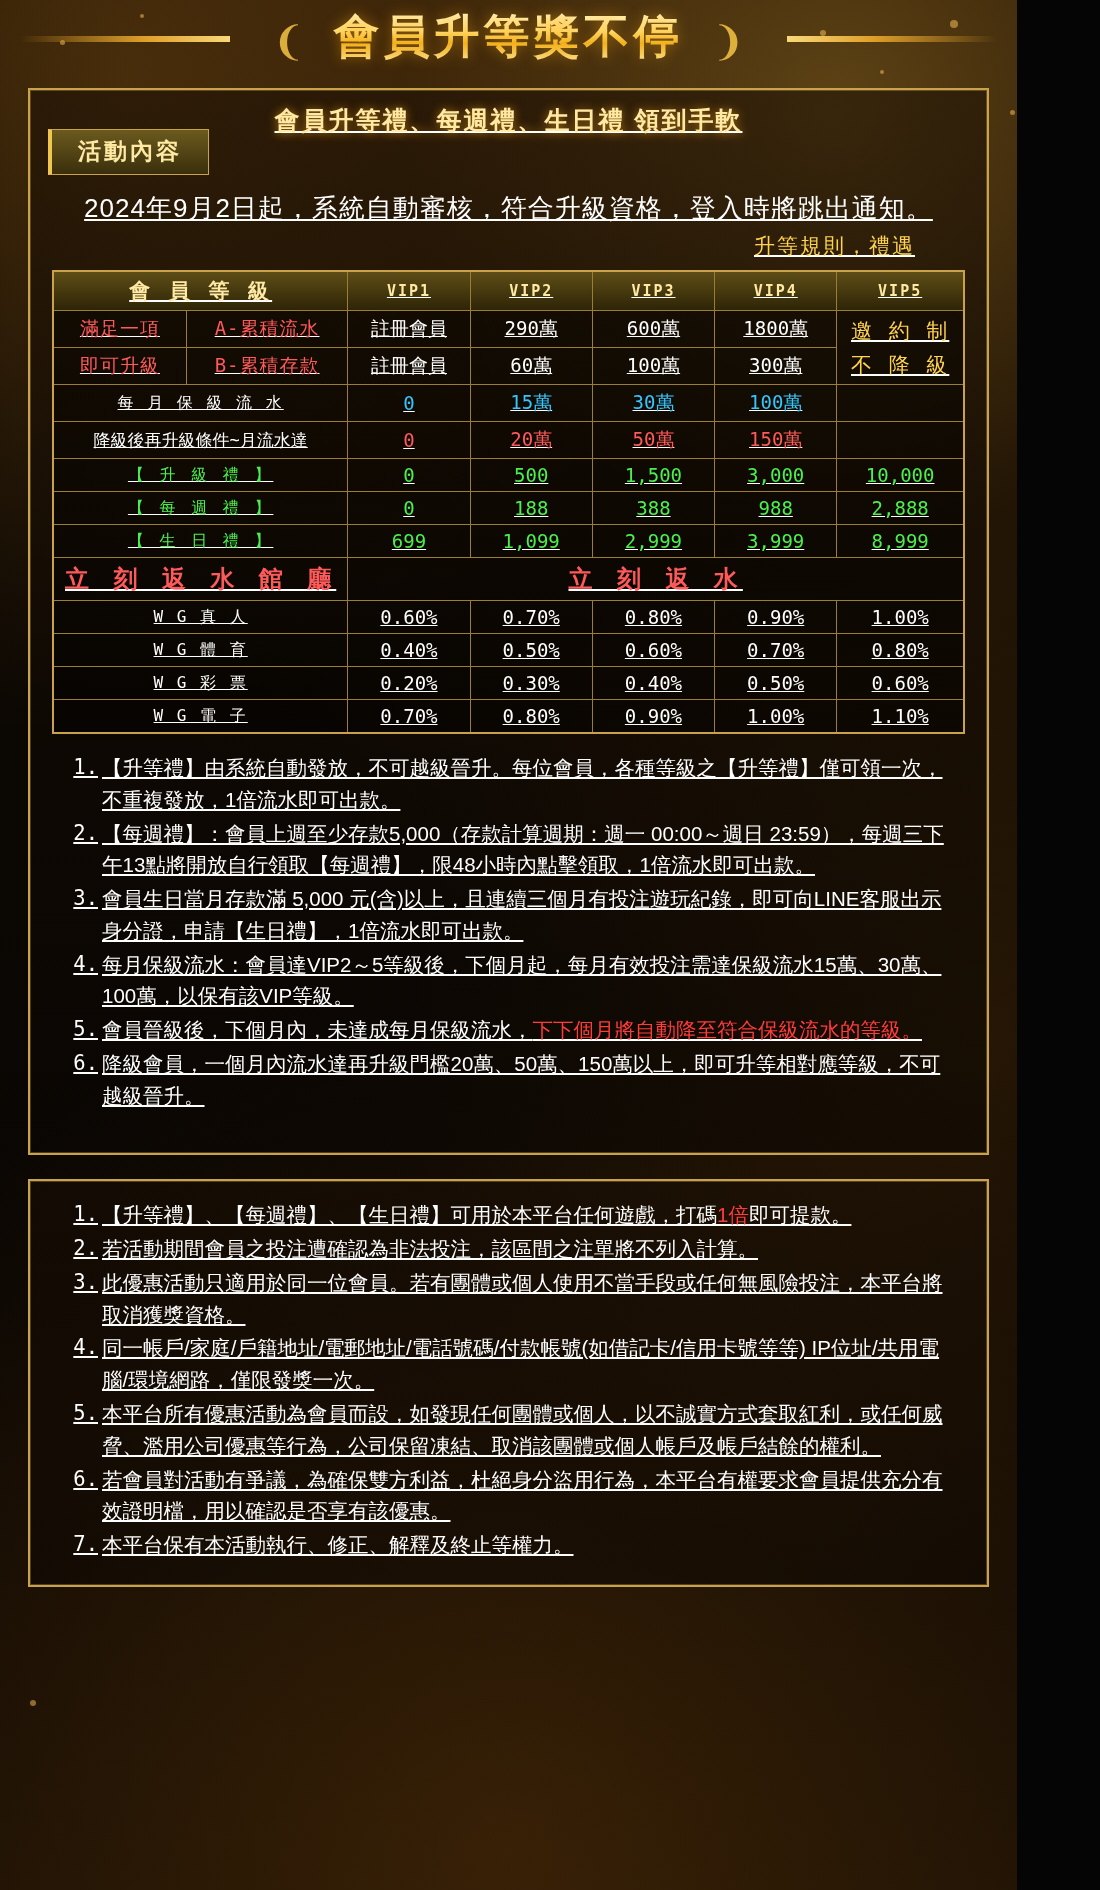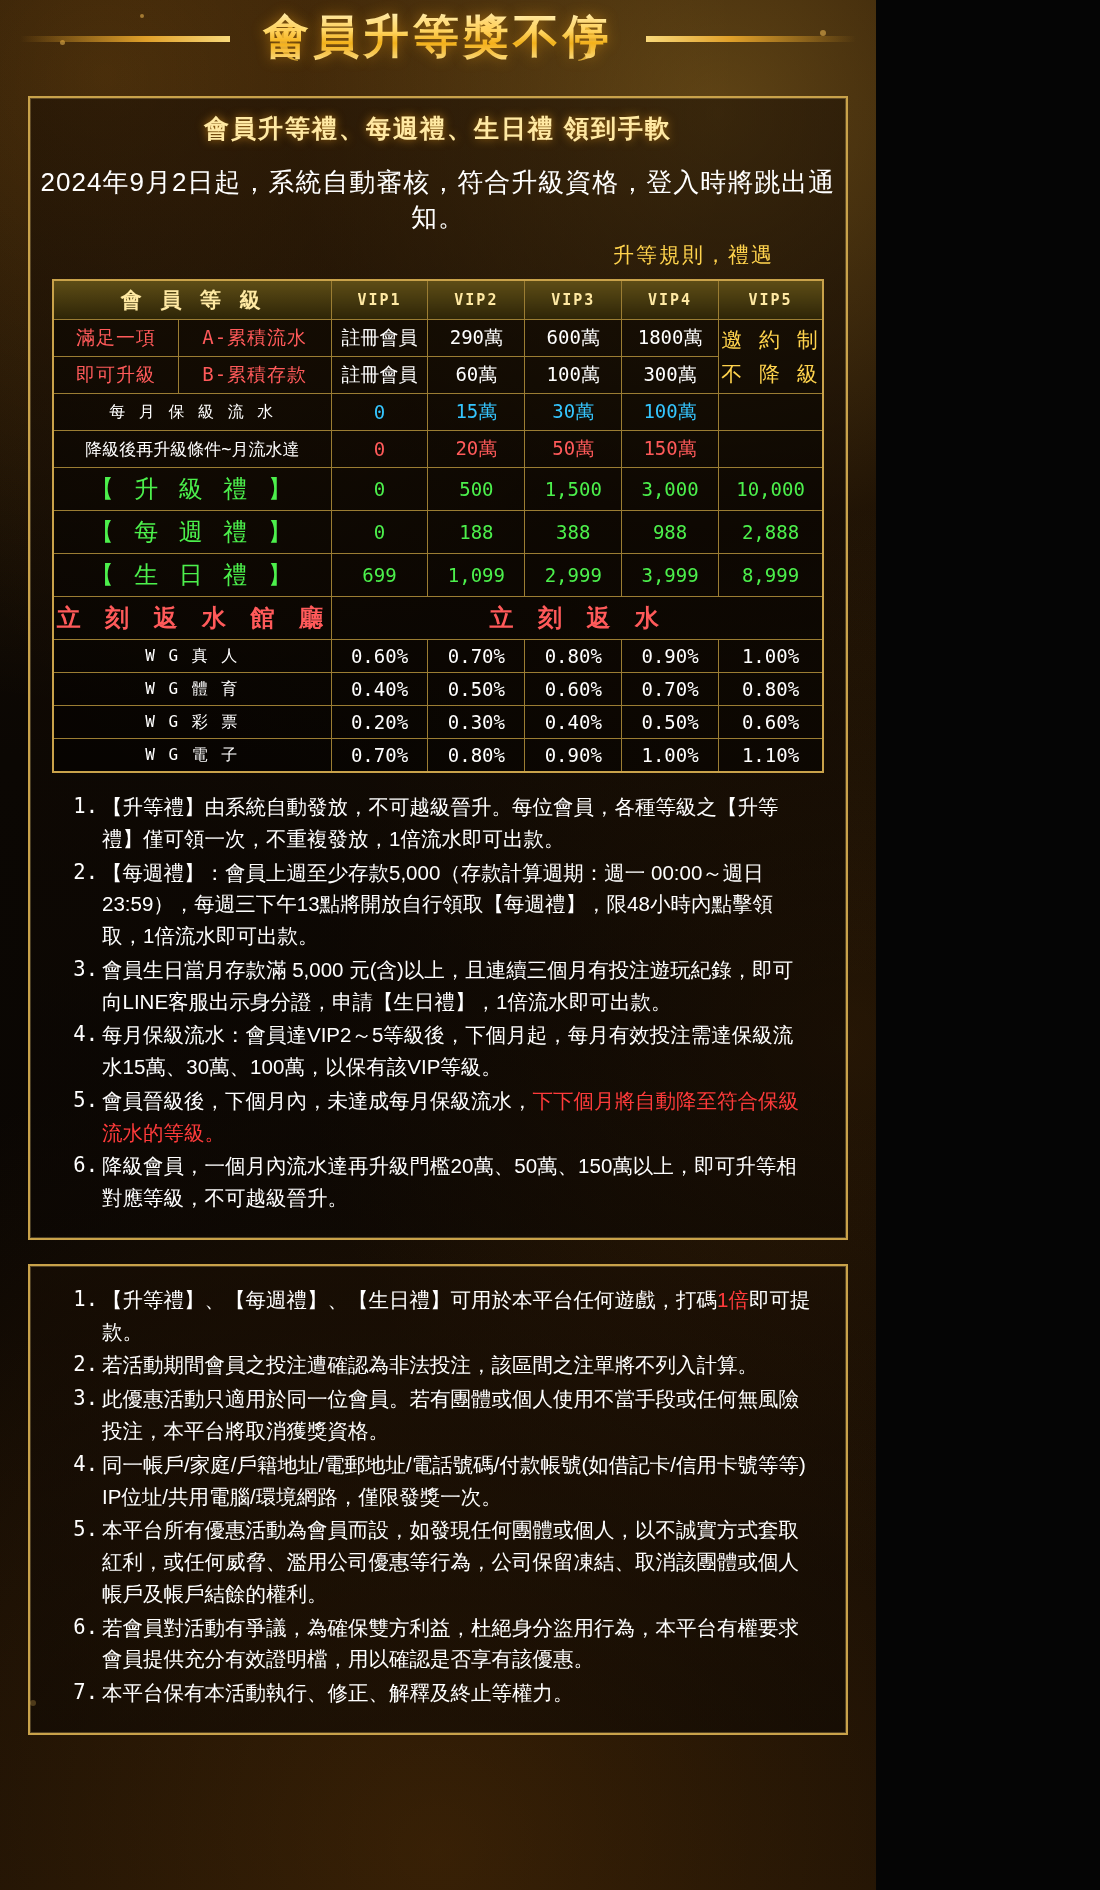--- a/index.html
+++ b/index.html
@@ -4,29 +4,30 @@
 <style>
   html,body{margin:0;padding:0;}
   body{
     width:1100px;
     background:#050505;
     font-family:"Liberation Sans","DejaVu Sans",sans-serif;
     color:#fff;
   }
   .page{
     position:relative;
-    width:876px;
+    width:1017px;
     min-height:1890px;
     background:
       radial-gradient(circle at 82% 6%, rgba(255,190,60,0.30) 0%, rgba(180,110,20,0.10) 22%, rgba(0,0,0,0) 46%),
       radial-gradient(circle at 12% 4%, rgba(255,170,40,0.18) 0%, rgba(0,0,0,0) 32%),
       radial-gradient(circle at 50% 98%, rgba(140,80,10,0.30) 0%, rgba(0,0,0,0) 45%),
       radial-gradient(circle at 96% 55%, rgba(120,70,10,0.25) 0%, rgba(0,0,0,0) 40%),
       linear-gradient(180deg,#1b0f04 0%, #0b0703 40%, #0a0603 70%, #140c04 100%);
     overflow:hidden;
+    text-decoration:underline;
   }
   .sparkle{position:absolute;border-radius:50%;background:rgba(255,200,90,0.5);filter:blur(0.4px);}
   
   .banner{position:relative;height:88px;}
   .banner-title{
     position:absolute;left:0;right:0;top:6px;text-align:center;
     font-size:46px;font-weight:bold;letter-spacing:4px;
     background:linear-gradient(180deg,#fff9d6 0%,#ffe27a 40%,#f0b31e 60%,#fff3bb 100%);
     -webkit-background-clip:text;background-clip:text;color:transparent;
     text-shadow:0 0 14px rgba(255,170,20,0.45);
@@ -38,24 +39,24 @@
   .banner-deco.right{right:272px;}
   .banner-bar{
     position:absolute;top:36px;height:6px;width:210px;
     background:linear-gradient(90deg,rgba(255,200,80,0) 0%,#e0a02a 60%,#f8d87a 100%);
   }
   .banner-bar.l{left:20px;}
   .banner-bar.r{right:20px;background:linear-gradient(270deg,rgba(255,200,80,0) 0%,#e0a02a 60%,#f8d87a 100%);}
 
   
   .frame{
-    position:relative;margin:8px 28px 24px 28px;
+    position:relative;margin:0 28px 24px 28px;
     border:2px solid #c9a24a;
     box-shadow:inset 0 0 0 1px rgba(255,220,130,.25);
-    padding:0 0 22px 0;
+    padding:0 0 40px 0;
     background:linear-gradient(180deg,rgba(25,14,4,0.55) 0%, rgba(10,6,3,0.55) 100%);
   }
   .subtitle{
     text-align:center;font-size:25px;font-weight:bold;color:#ffe9a3;
     padding:14px 0 4px 0;letter-spacing:2px;
     text-shadow:0 0 10px rgba(255,170,30,.6);
   }
   
   .tag{
     display:inline-block;margin:8px 0 0 18px;padding:6px 26px 7px 26px;
@@ -88,21 +89,21 @@
     background:linear-gradient(180deg,#5e4d16 0%,#2e2507 100%);
     color:#ffe9a3;font-weight:bold;font-size:21px;letter-spacing:3px;
     font-family:"Liberation Sans",sans-serif;
   }
   td.vipcol{
     background:linear-gradient(180deg,#5e4d16 0%,#2e2507 100%);
     color:#ffe9a3;font-weight:bold;font-size:15px;letter-spacing:2px;
   }
   td.lbl{color:#ffffff;font-family:"Liberation Sans",sans-serif;letter-spacing:2px;font-size:16px;}
   td.lbl-red{color:#ff5a5a;font-family:"Liberation Sans",sans-serif;letter-spacing:1px;font-size:19px;}
-  td.lbl-green{color:#4cf04c;font-family:"Liberation Sans",sans-serif;letter-spacing:3px;font-size:24px;}
+  td.lbl-green{color:#4cf04c;font-family:"Liberation Sans",sans-serif;letter-spacing:3px;font-size:16px;}
   td.white{color:#fff;}
   td.cyan{color:#35c6ff;}
   td.green{color:#4cf04c;}
   td.red{color:#ff5a5a;}
   td.gold{color:#ffd34d;font-family:"Liberation Sans",sans-serif;letter-spacing:2px;font-size:21px;}
   td.rebate-title{
     color:#ff5a5a;font-family:"Liberation Sans",sans-serif;font-weight:bold;
     letter-spacing:5px;font-size:24px;
   }
   
@@ -142,20 +143,23 @@
     <div class="banner-bar r"></div>
     <div class="banner-deco left">❨</div>
     <div class="banner-deco right">❩</div>
     <div class="banner-title">會員升等獎不停</div>
   </div>
 
   <div class="frame">
 
     <div class="subtitle">會員升等禮、每週禮、生日禮 領到手軟</div>
 
+    <div class="tagwrap">
+      <div class="tag">活動內容</div>
+    </div>
 
     <div class="intro">2024年9月2日起，系統自動審核，符合升級資格，登入時將跳出通知。</div>
     <div class="rulehint">升等規則，禮遇</div>
 
     <div class="tblwrap">
       <table class="vip">
         <colgroup>
           <col style="width:13%">
             <col style="width:14%">
             <col style="width:12.5%">

